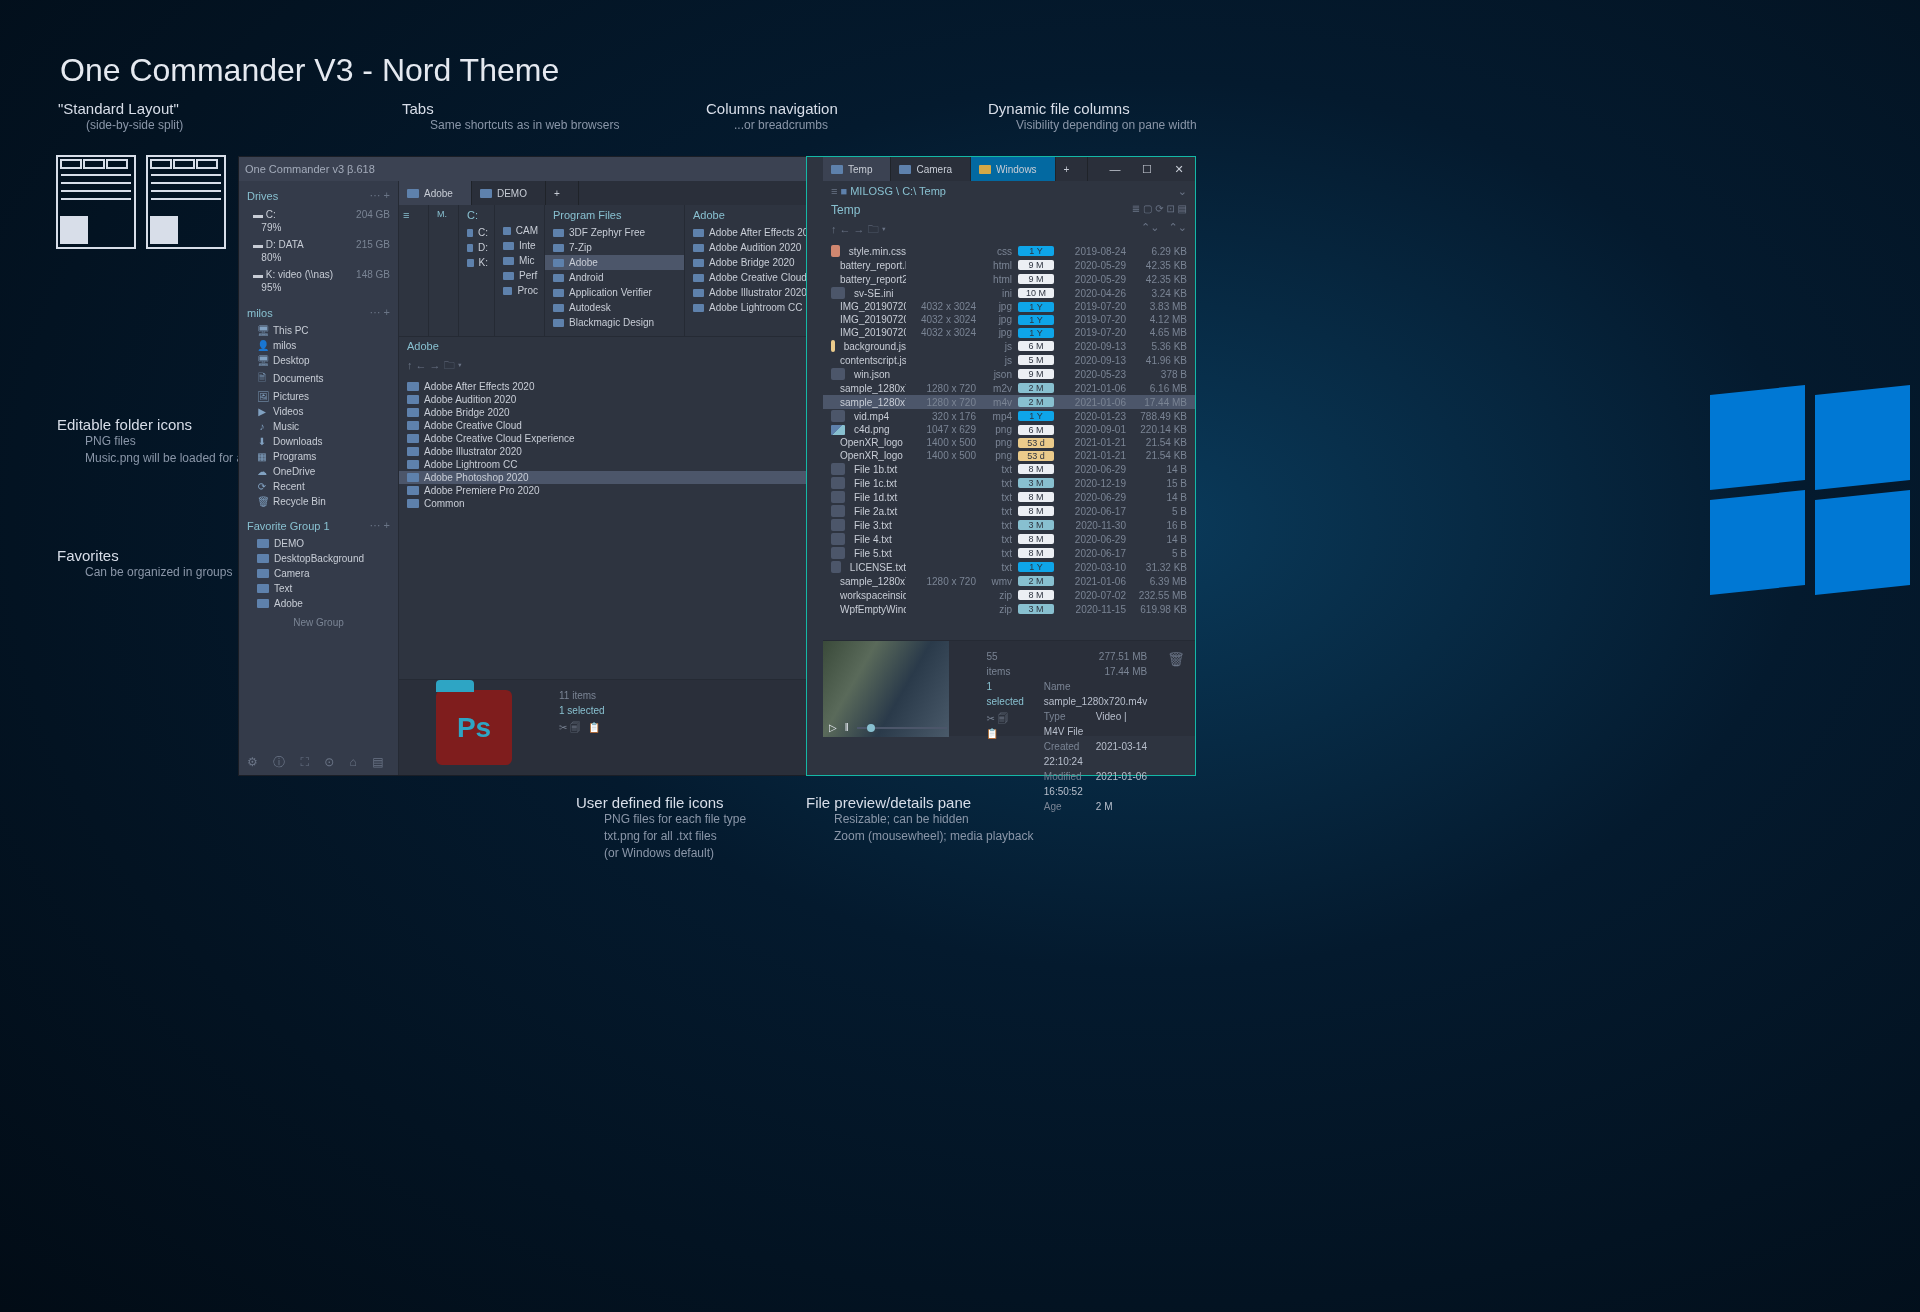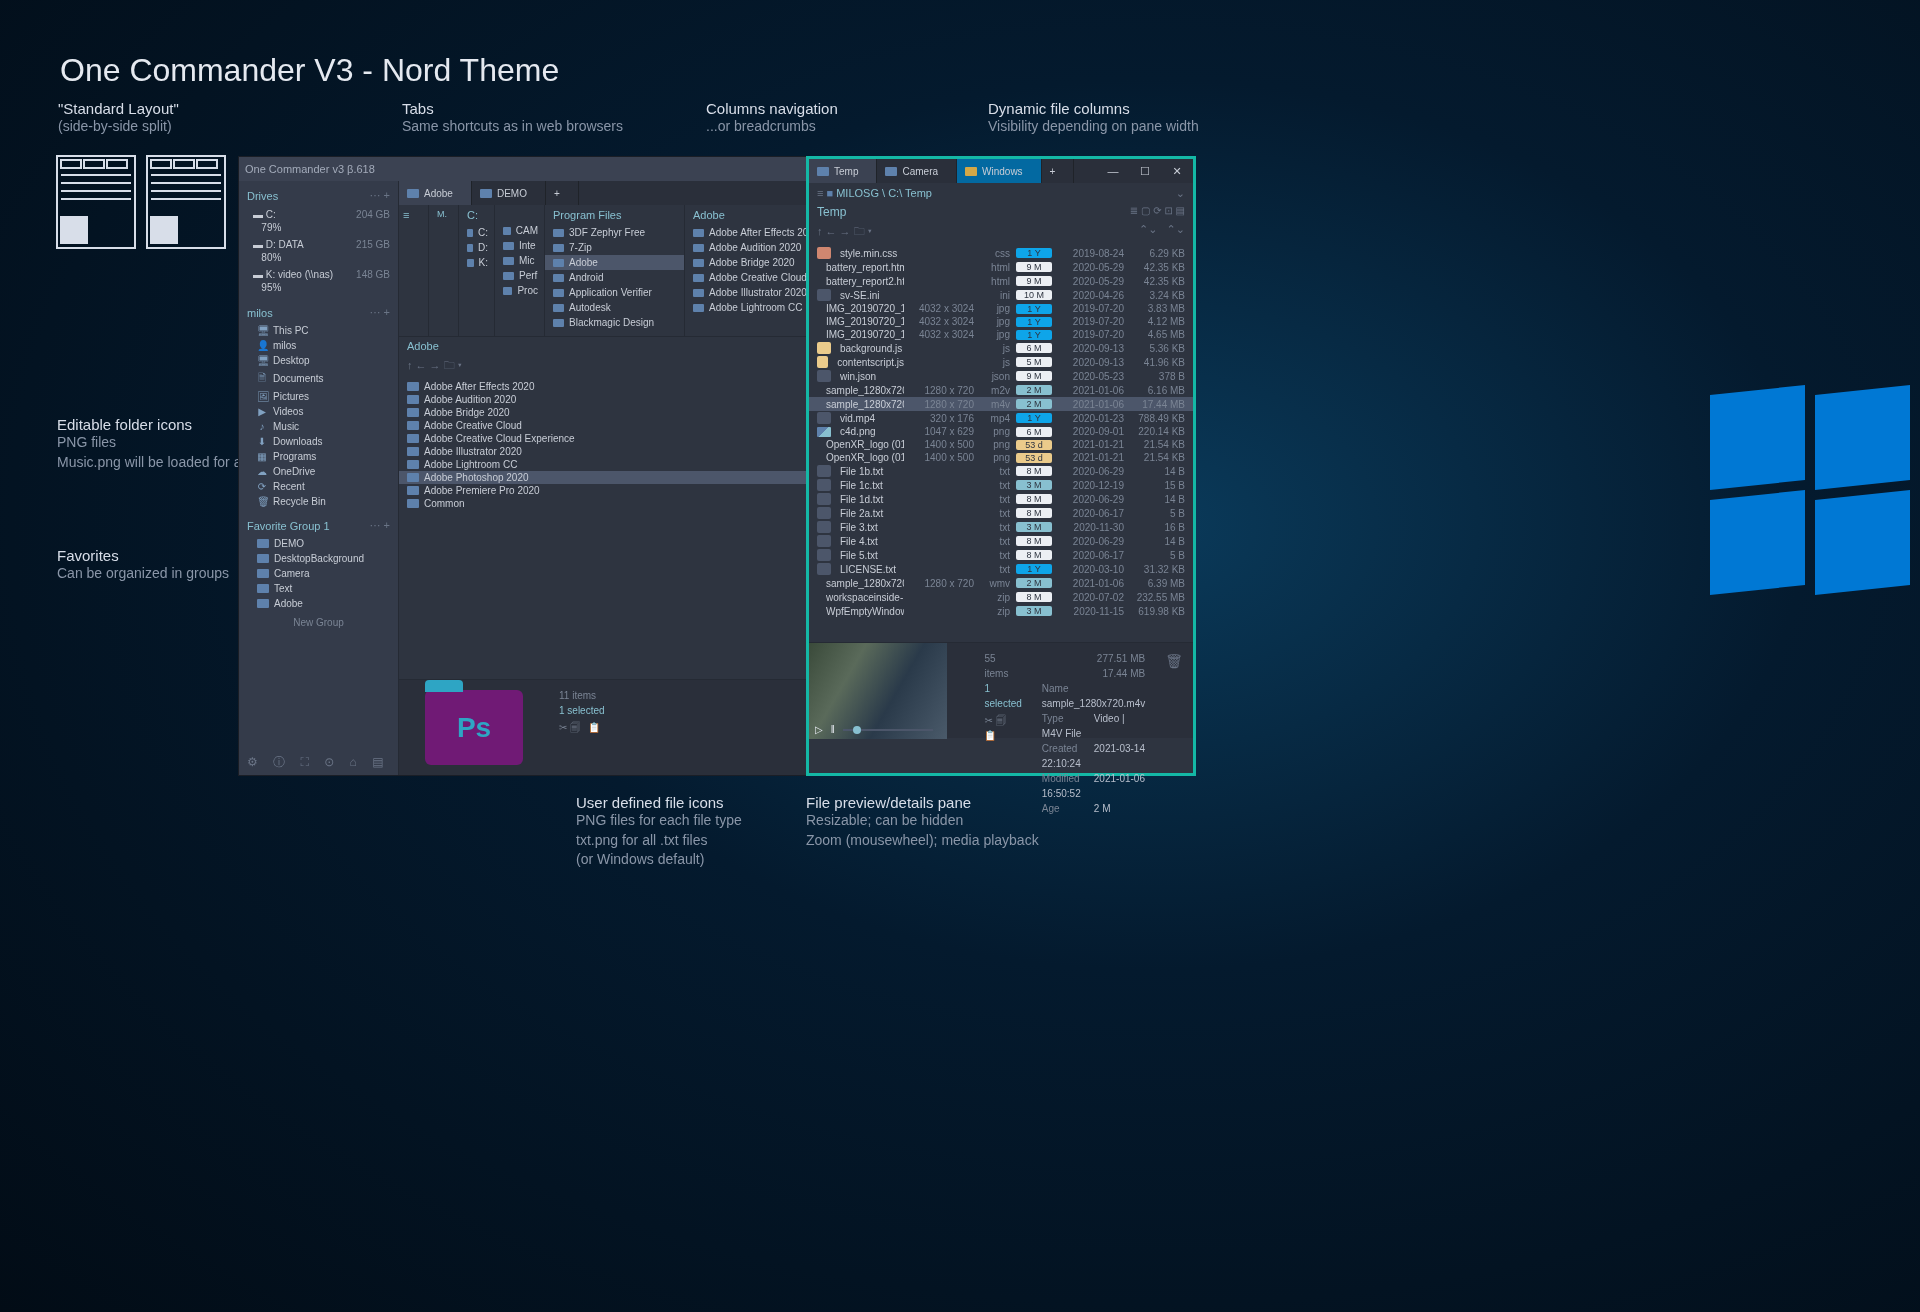--- a/index.html
+++ b/index.html
@@ -1,23 +1,23 @@
 <!DOCTYPE html>
 <html><head>
 <meta charset="utf-8">
 <style>
 * { margin:0; padding:0; box-sizing:border-box; font-family:"Segoe UI",Arial,sans-serif; }
 body { background:radial-gradient(ellipse at 60% 40%,#0a3a5a 0%,#041a2e 40%,#020c16 100%); width:1920px; height:1312px; overflow:hidden; color:#d8dee9; position:relative; }
 .page-title { position:absolute; top:52px; left:60px; font-size:32px; font-weight:300; color:#e5e9f0; }
 .anno { position:absolute; color:#d8dee9; font-size:15px; }
-.anno .sub { font-size:14px; color:#8a96a8; line-height:1.4; }
+.anno .sub { font-size:12px; color:#8a96a8; line-height:1.4;margin-left:28px; }
 .layout-diagram { position:absolute; top:155px; left:56px; }
 .layout-diagram svg { width:170px; height:95px; }
 .app { position:absolute; top:156px; left:238px; width:958px; height:620px; background:#2e3440; border:1px solid #1a1e26; display:flex; flex-direction:column; font-size:11px; }
-.app2 { position:absolute; top:156px; left:806px; width:390px; height:620px; background:#2e3440; border:3px solid #14b8a6; font-size:11px; }
+.app2 { position:absolute; top:156px; left:806px; width:390px; height:620px; background:#2e3440; border:1px solid #14b8a6; font-size:11px;padding-left:16px; }
 .titlebar { height:24px; background:#3b4252; display:flex; align-items:center; padding:0 6px; color:#a3abba; }
 .sidebar { width:160px; background:#343b4a; border-right:1px solid #252a34; display:flex; flex-direction:column; padding:4px 0; overflow:hidden; }
 .section-hdr { padding:4px 8px; color:#88c0d0; font-size:11px; display:flex; justify-content:space-between; align-items:center; }
 .drive-row { padding:2px 8px 2px 14px; font-size:10px; line-height:1.3; display:flex; justify-content:space-between; }
 .drive-row .lbl { color:#c8cdd6; }
 .drive-row .sz { color:#7a8494; }
 .quick-item { padding:2px 8px 2px 18px; font-size:10px; color:#c8cdd6; display:flex; align-items:center; gap:6px; }
 .quick-item .ico { width:10px; text-align:center; color:#81a1c1; }
 .fav-item { padding:2px 8px 2px 18px; font-size:10px; color:#c8cdd6; display:flex; align-items:center; gap:5px; }
 .fav-item::before { content:""; width:12px; height:9px; background:#5e81ac; border-radius:1px; }
@@ -46,21 +46,21 @@
 .age-g { background:#a3be8c; }
 .age-y { background:#ebcb8b; }
 .age-c { background:#88c0d0; }
 .age-p { background:#0ea5e9; }
 .file-date { width:66px; color:#7a8494; text-align:right; }
 .file-size { width:55px; color:#7a8494; text-align:right; }
 .file-dim { width:64px; color:#7a8494; text-align:right; font-size:10px; }
 .file-ext { width:30px; color:#7a8494; text-align:right; }
 .status-bar { height:96px; background:#2a2f3a; border-top:1px solid #252a34; display:flex; font-size:10px; }
 .preview-box { width:150px; display:flex; align-items:center; justify-content:center; }
-.ps-folder { width:98px; height:75px; background:#701a75; border-radius:6px; position:relative; display:flex; align-items:center; justify-content:center; }
+.ps-folder { width:76px; height:75px; background:#7f1d1d; border-radius:6px; position:relative; display:flex; align-items:center; justify-content:center; }
 .ps-folder::before { content:""; position:absolute; top:-10px; left:0; width:38px; height:12px; background:#2ea5c4; border-radius:4px 4px 0 0; }
 .ps-folder .ps { color:#2ea5c4; font-size:28px; font-weight:600; }
 .details { flex:1; padding:8px 10px; color:#7a8494; line-height:1.5; }
 .details .k { display:inline-block; width:52px; }
 .details .v { color:#b8bfcc; }
 .trash-ico { padding:10px; color:#6a7486; font-size:14px; }
 .bottom-icons { position:absolute; bottom:4px; left:8px; color:#6a7486; font-size:12px; letter-spacing:6px; }
 
 .app2 .tabs2 { height:24px; background:#2a2f3a; display:flex; align-items:center; }
 .breadcrumb { padding:4px 8px; color:#88c0d0; font-size:11px; }

